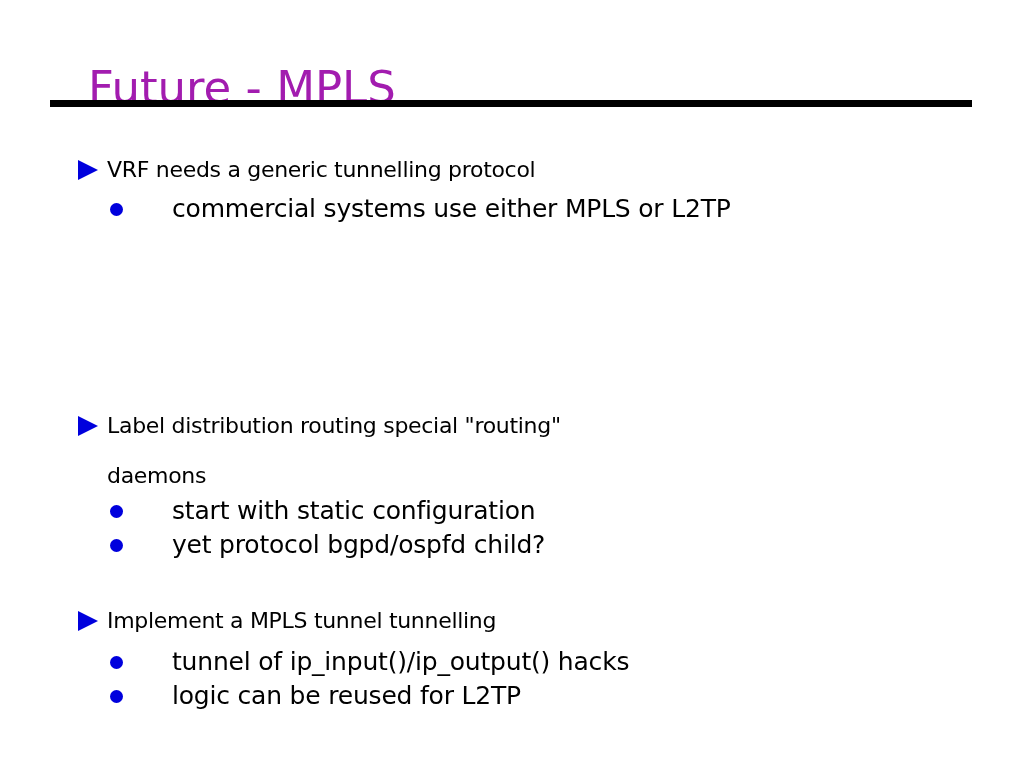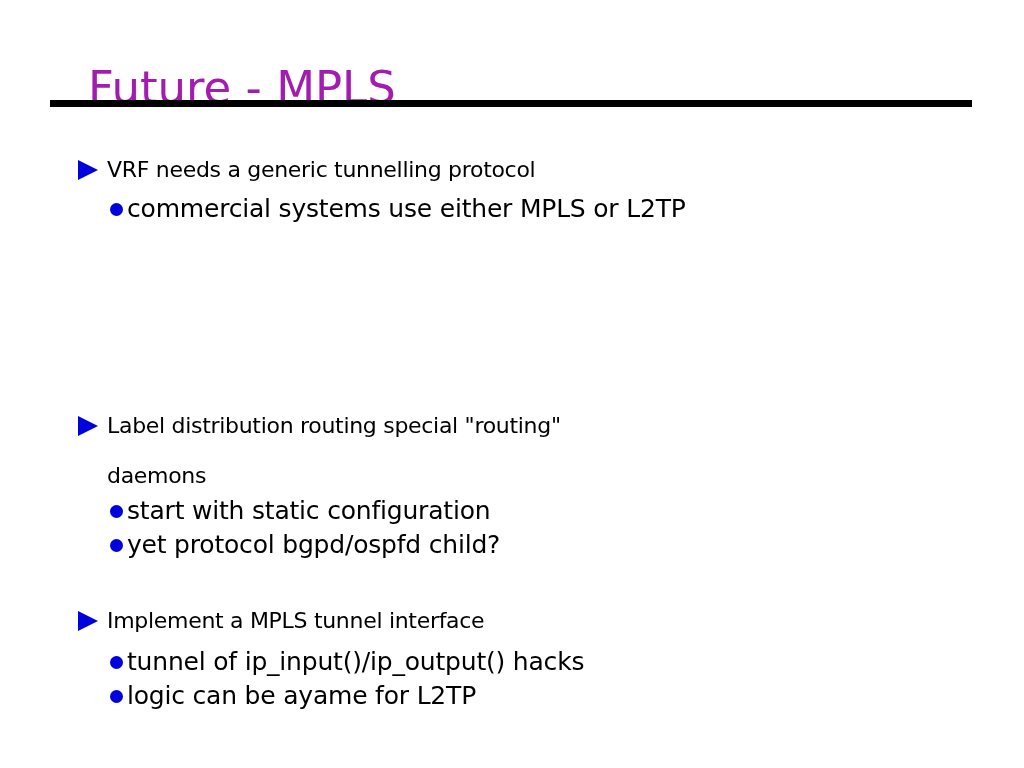--- a/index.html
+++ b/index.html
@@ -45,20 +45,21 @@
     left: 78px;
     font-size: 22px;
     line-height: 50px;
     letter-spacing: -0.3px;
   }
   .row.l2 {
     left: 110px;
     font-size: 25px;
     line-height: 34px;
     letter-spacing: -0.2px;
+    gap: 45px;
   }
   .btext {
     white-space: pre-line;
   }
   .tri {
     flex: 0 0 auto;
     width: 0;
     height: 0;
     border-left: 20px solid var(--accent, #0000dd);
     border-top: 10px solid transparent;
@@ -103,24 +104,24 @@
     <span class="dot"></span>
     <span class="btext">start with static configuration</span>
   </div>
   <div class="row l2" style="top:528px">
     <span class="dot"></span>
     <span class="btext">yet protocol bgpd/ospfd child?</span>
   </div>
 
   <div class="row l1" style="top:596px">
     <span class="tri"></span>
-    <span class="btext">Implement a MPLS tunnel interface</span>
+    <span class="btext">Implement a MPLS tunnel tunnelling</span>
   </div>
   <div class="row l2" style="top:645px">
     <span class="dot"></span>
     <span class="btext">tunnel of ip_input()/ip_output() hacks</span>
   </div>
   <div class="row l2" style="top:679px">
     <span class="dot"></span>
-    <span class="btext">logic can be ayame for L2TP</span>
+    <span class="btext">logic can be reused for L2TP</span>
   </div>
 
 </div>
 
 </body></html>

